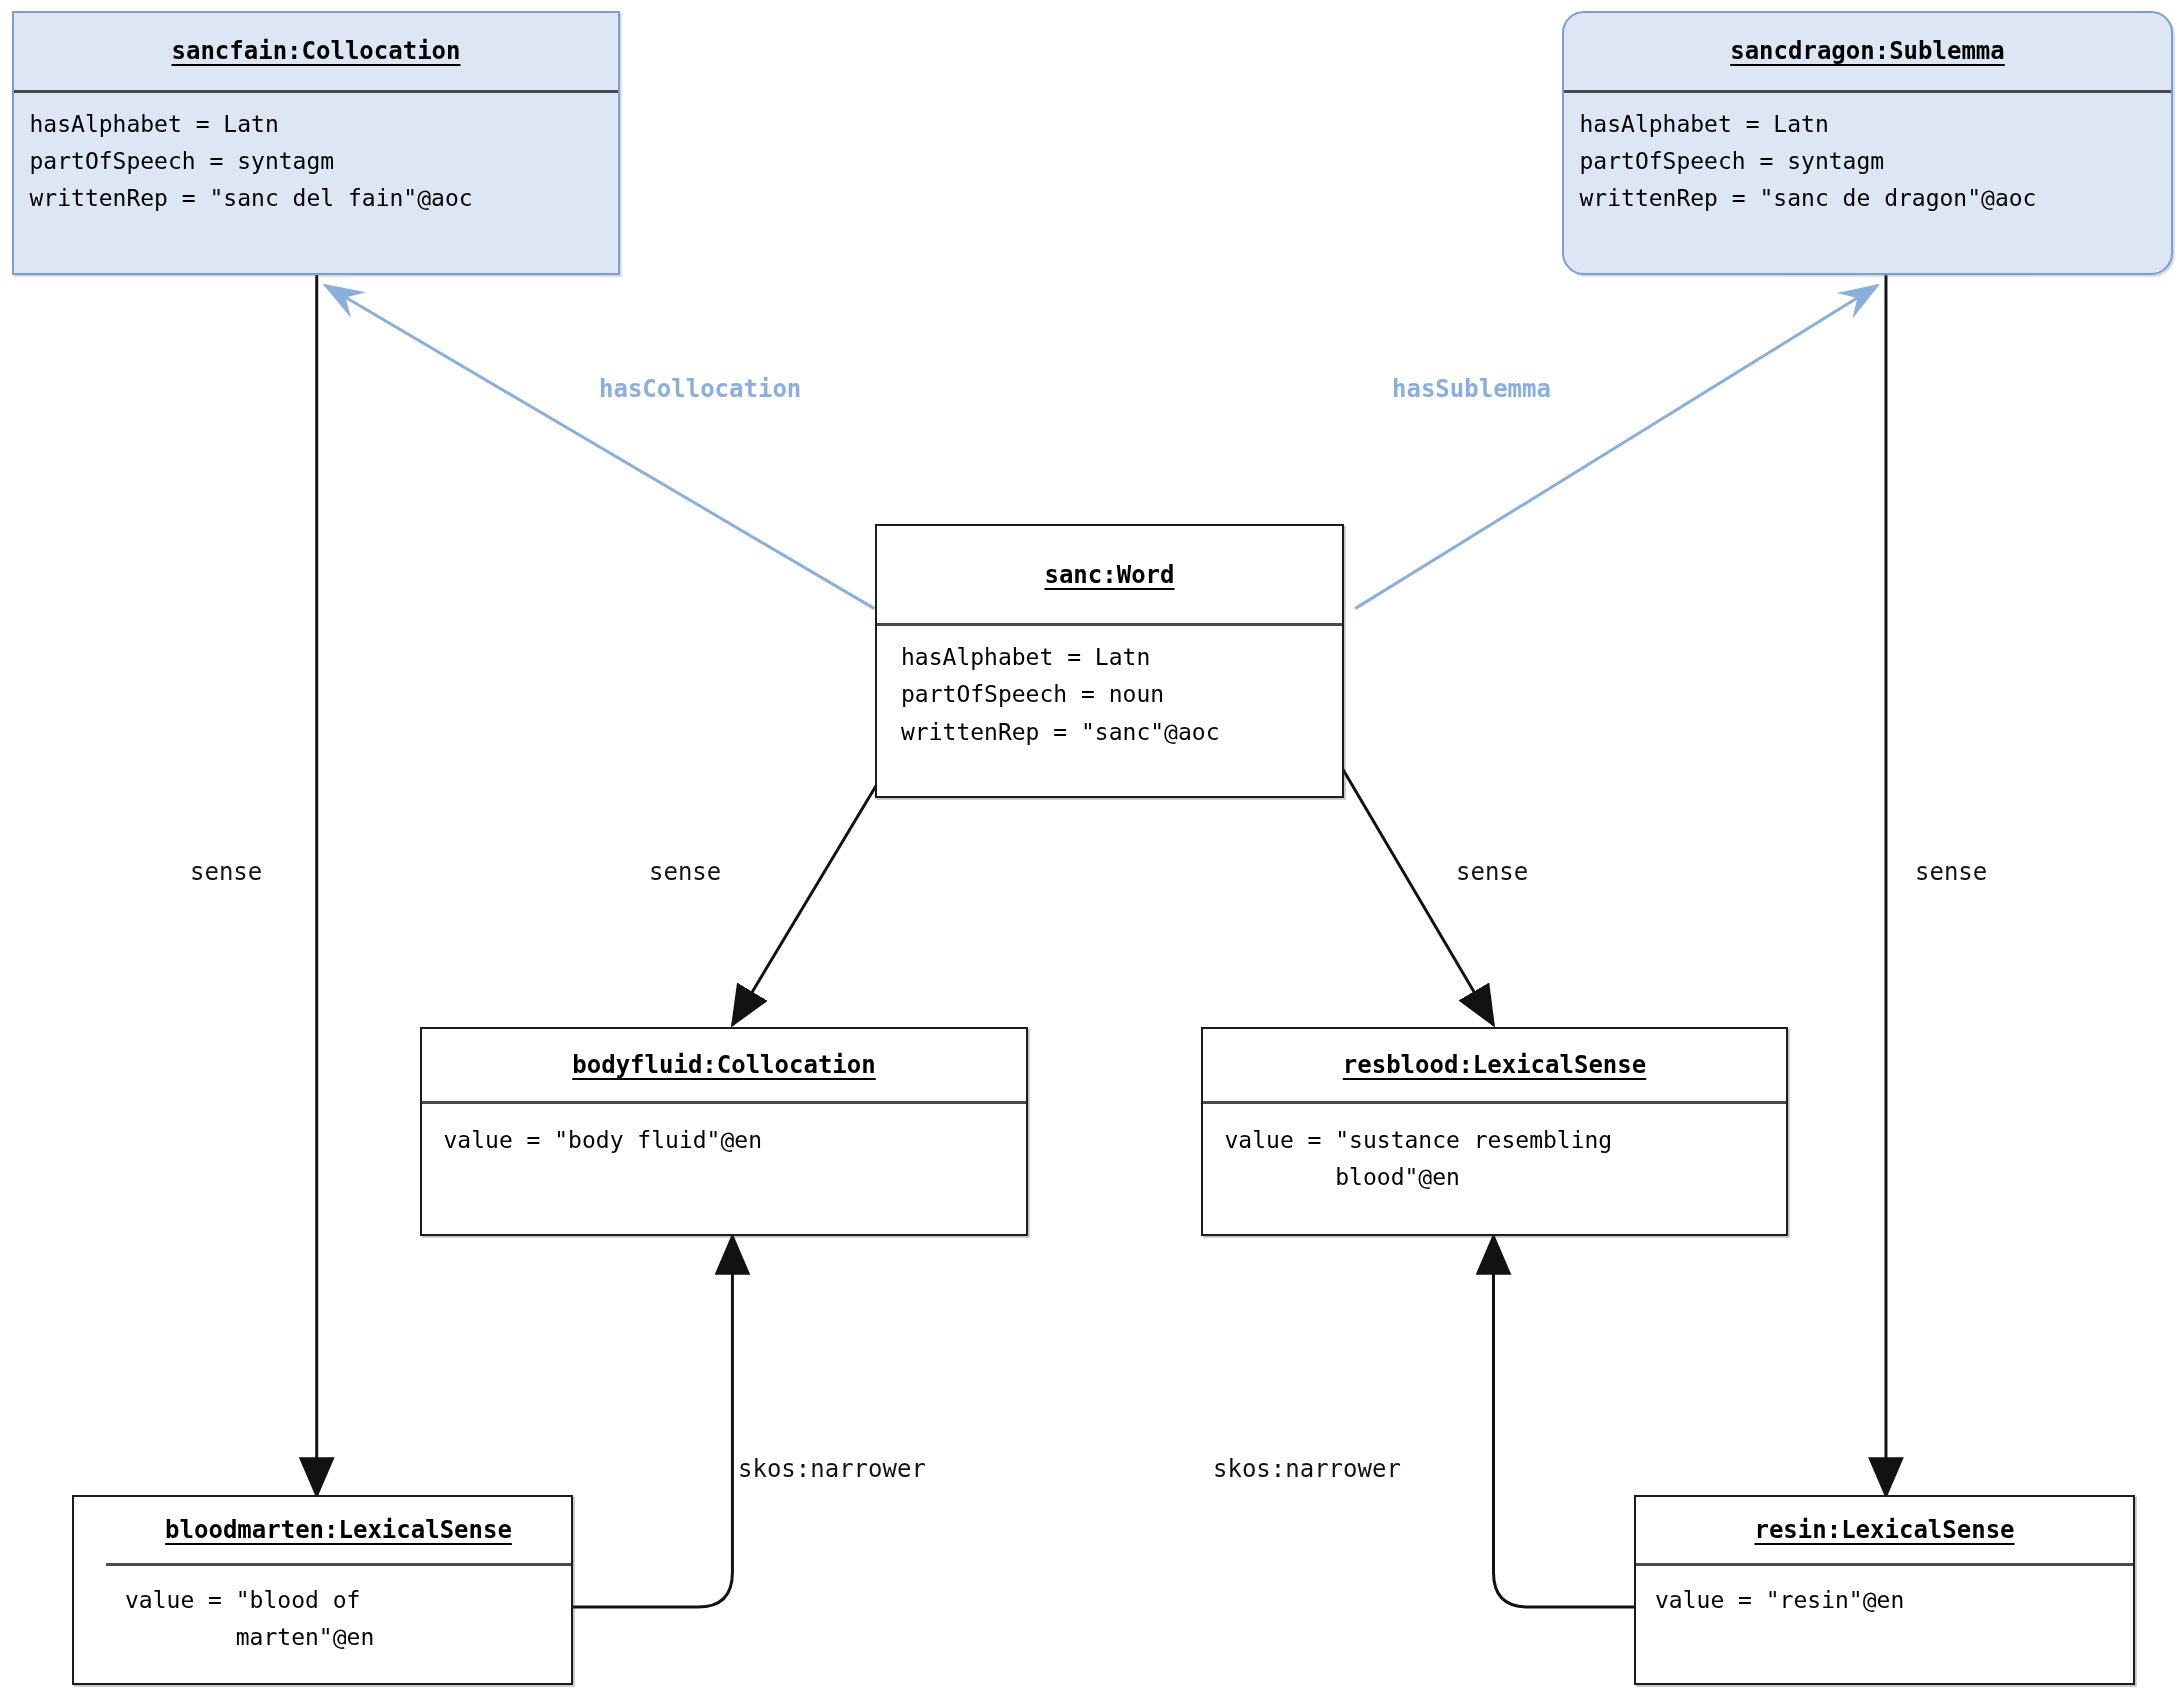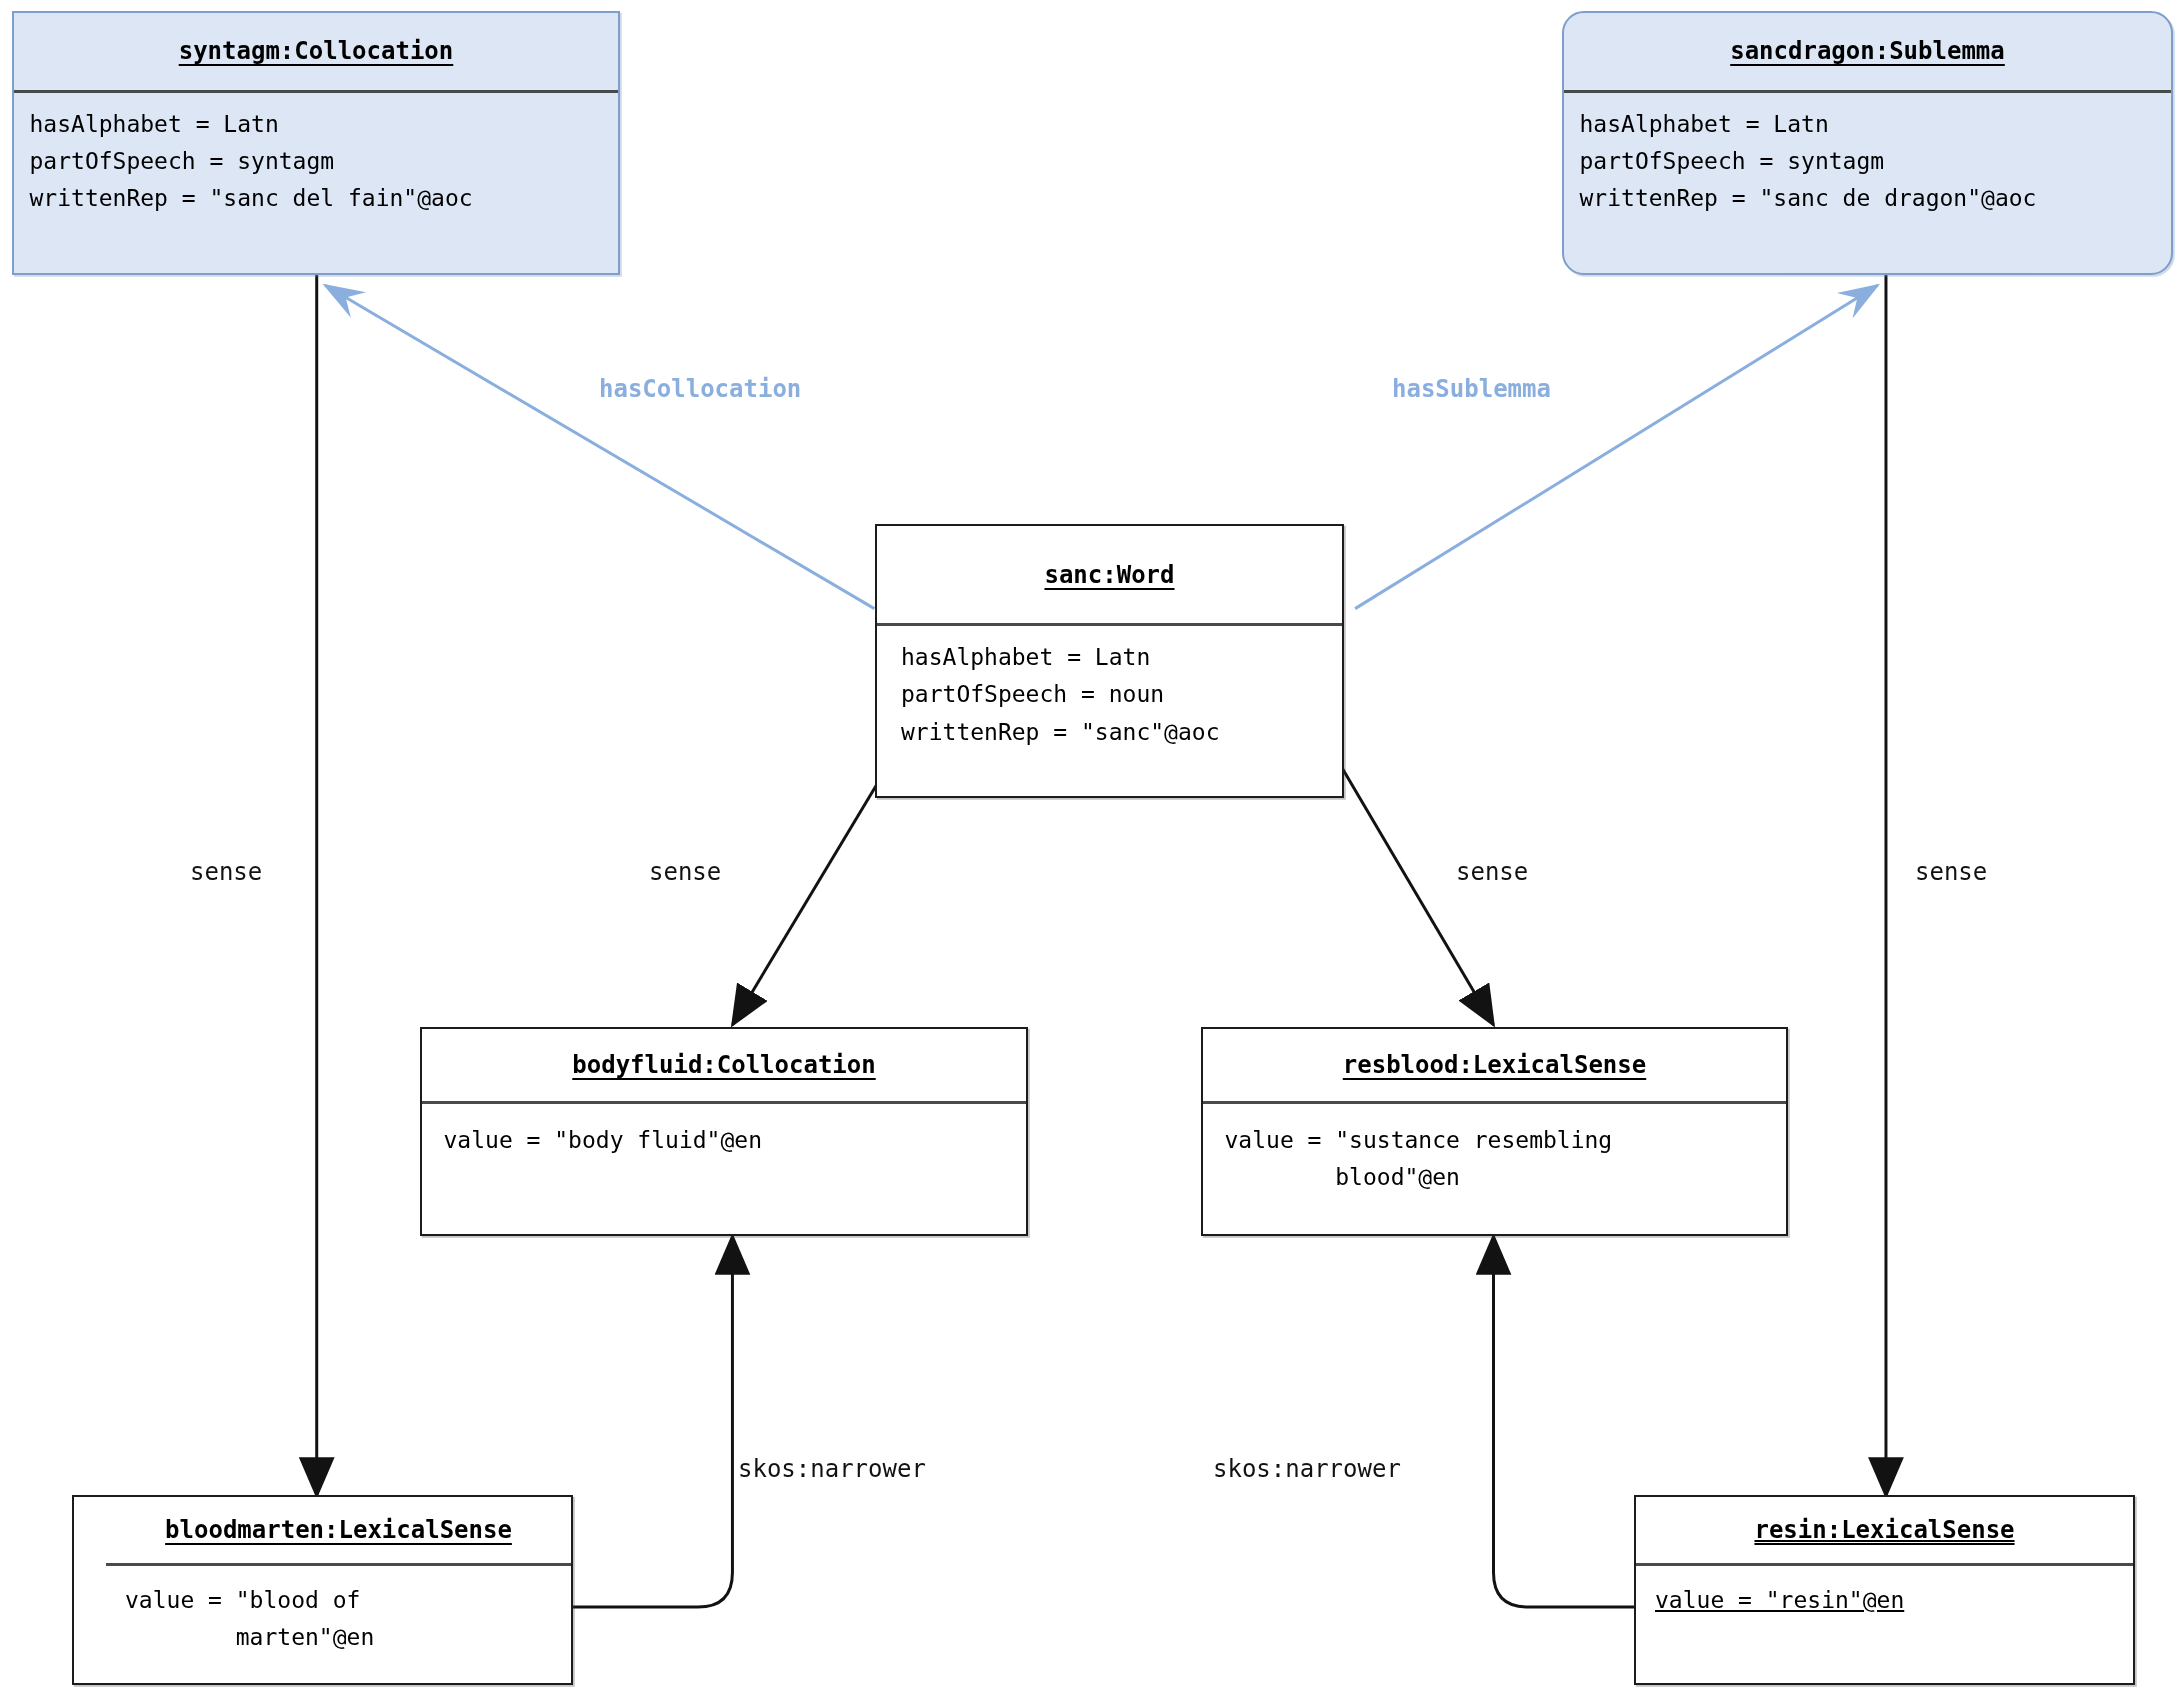--- a/index.html
+++ b/index.html
@@ -97,21 +97,21 @@
 
   <div class="elabel black" style="left:1456px;top:838px;">sense</div>
 
   <div class="elabel black" style="left:1915px;top:838px;">sense</div>
 
   <div class="elabel black" style="left:738px;top:1435px;">skos:narrower</div>
 
   <div class="elabel black" style="left:1213px;top:1435px;">skos:narrower</div>
 
   <div class="node blue" style="left:12px;top:10.7px;width:608px;height:264px;">
-    <div class="hdr" style="height:80px;">syntagm:Collocation</div>
+    <div class="hdr" style="height:80px;">sancfain:Collocation</div>
     <div class="body">
       <div class="attr">hasAlphabet = Latn</div>
       <div class="attr">partOfSpeech = syntagm</div>
       <div class="attr">writtenRep = "sanc del fain"@aoc</div>
     </div>
   </div>
 
   <div class="node blue" style="left:1562px;top:10.7px;width:611px;height:264px;border-radius:22px;">
     <div class="hdr" style="height:80px;">sancdragon:Sublemma</div>
     <div class="body">
@@ -146,21 +146,21 @@
   </div>
 
   <div class="node white" style="left:72px;top:1495px;width:501px;height:190px;padding-left:32px;">
     <div class="hdr" style="height:69px;">bloodmarten:LexicalSense</div>
     <div class="body" style="padding-left:19px;padding-top:15.5px;">
       <div class="attr">value = "blood of</div>
       <div class="attr">        marten"@en</div>
     </div>
   </div>
 
-  <div class="node white" style="left:1634px;top:1495px;width:501px;height:190px;text-decoration:underline;">
+  <div class="node white" style="left:1634px;top:1495px;width:501px;height:190px;">
     <div class="hdr" style="height:69px;">resin:LexicalSense</div>
     <div class="body" style="padding-left:19px;padding-top:15.5px;">
       <div class="attr">value = "resin"@en</div>
     </div>
   </div>
 
 </div>
 
 
 </body></html>

